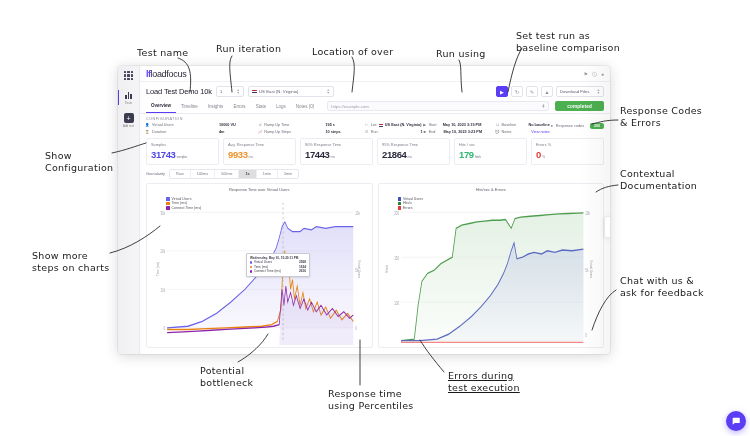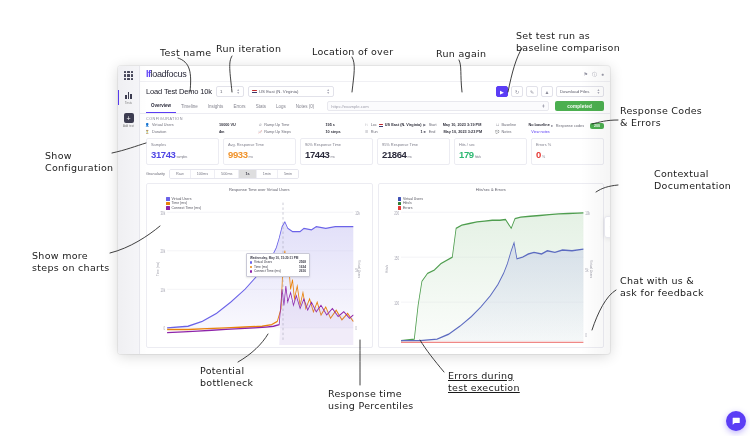--- a/index.html
+++ b/index.html
@@ -189,29 +189,29 @@
     <path d="M618 185 C 608 186, 602 188, 596 192"></path>
     <path d="M112 153 C 126 150, 136 146, 146 143"></path>
     <path d="M110 253 C 130 248, 148 236, 160 226"></path>
     <path d="M238 362 C 252 354, 262 344, 268 334"></path>
     <path d="M360 385 C 360 368, 360 354, 360 340"></path>
     <path d="M444 372 C 434 360, 426 350, 420 340"></path>
     <path d="M616 290 C 606 296, 598 312, 592 330"></path>
   </g>
 </svg>
 
-<div class="anno" style="left:137px;top:47px;margin-left:23px;">Test name</div>
+<div class="anno" style="left:137px;top:47px;">Test name</div>
 <div class="anno" style="left:216px;top:43px;">Run iteration</div>
 <div class="anno" style="left:312px;top:46px;">Location of over</div>
-<div class="anno" style="left:436px;top:48px;">Run again</div>
+<div class="anno" style="left:436px;top:48px;">Run using</div>
 <div class="anno" style="left:516px;top:30px;">Set test run as
 baseline comparison</div>
 <div class="anno" style="left:620px;top:105px;">Response Codes
 &amp; Errors</div>
-<div class="anno" style="left:654px;top:168px;">Contextual
+<div class="anno" style="left:620px;top:168px;">Contextual
 Documentation</div>
 <div class="anno" style="left:45px;top:150px;">Show
 Configuration</div>
 <div class="anno" style="left:32px;top:250px;">Show more
 steps on charts</div>
 <div class="anno" style="left:200px;top:365px;">Potential
 bottleneck</div>
 <div class="anno" style="left:328px;top:388px;">Response time
 using Percentiles</div>
 <div class="anno" style="left:448px;top:370px;text-decoration:underline;">Errors during

